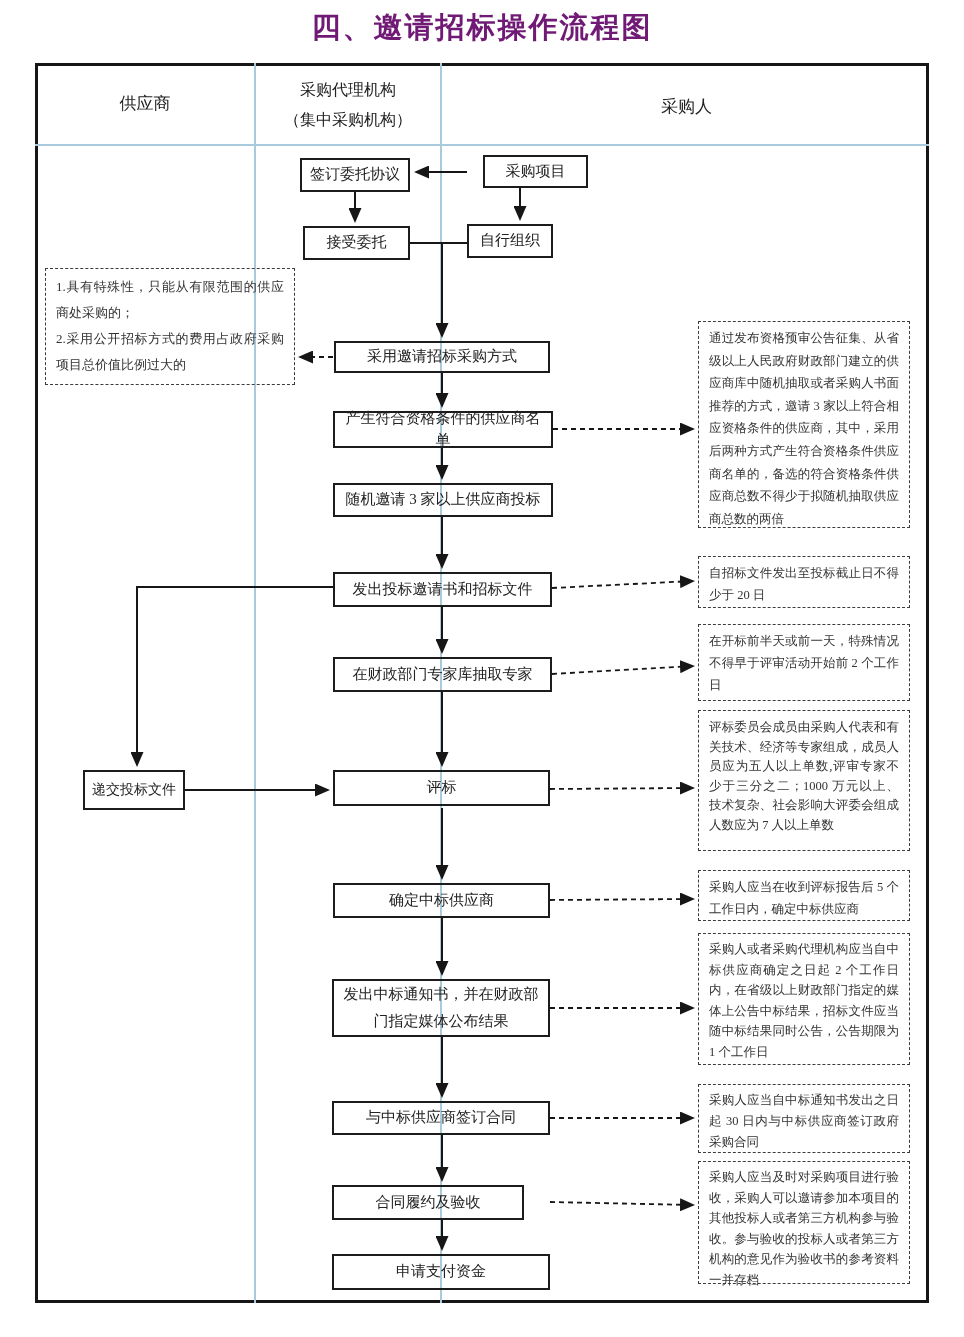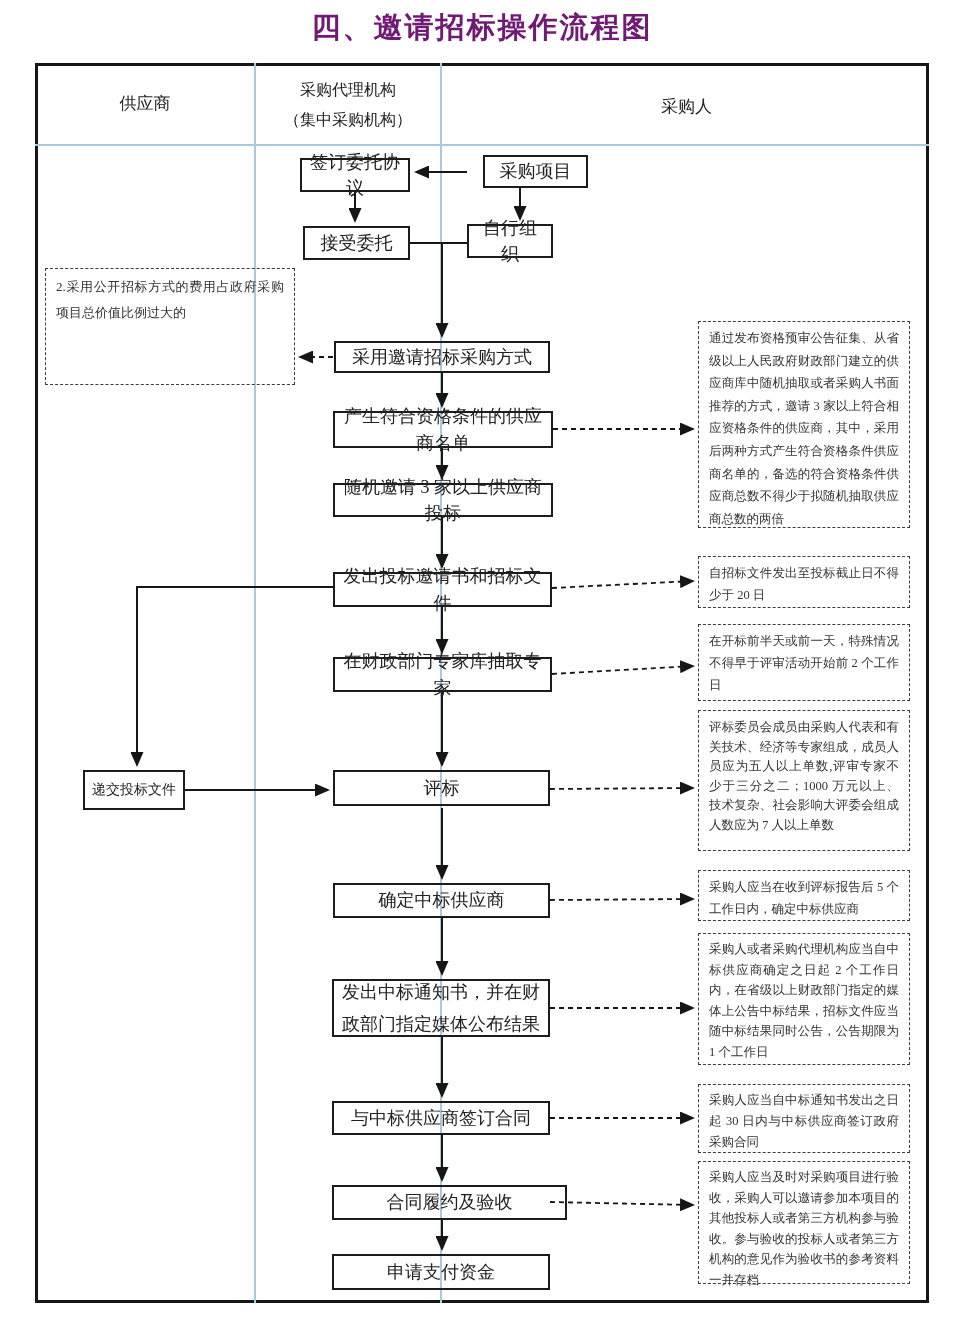--- a/index.html
+++ b/index.html
@@ -13,21 +13,21 @@
   }
   .outer{
     position:absolute;left:35px;top:63px;width:894px;height:1240px;
     border:3px solid #161616;box-sizing:border-box;
   }
   .vline,.hline{position:absolute;background:#a9cadd;}
   .headerlabel{position:absolute;text-align:center;font-size:17px;color:#222;}
   .fbox{
     position:absolute;border:2px solid #1c1c1c;box-sizing:border-box;
     display:flex;align-items:center;justify-content:center;text-align:center;
-    font-size:18px;color:#222;background:transparent;line-height:1.45;padding:2px 6px;
+    font-size:15px;color:#222;background:transparent;line-height:1.45;padding:2px 6px;
   }
   .note{
     position:absolute;border:1.6px dashed #3c3c3c;box-sizing:border-box;
     font-size:12.5px;color:#333;text-align:justify;background:transparent;
   }
   .note-inner{padding:5px 10px;line-height:22px;}
   svg.conn{position:absolute;left:0;top:0;pointer-events:none;}
 </style>
 </head>
 <body>
@@ -92,25 +92,26 @@
   <div class="fbox" style="left:334px;top:341px;width:216px;height:32px;">采用邀请招标采购方式</div>
   <div class="fbox" style="left:333px;top:411px;width:220px;height:37px;">产生符合资格条件的供应商名单</div>
   <div class="fbox" style="left:333px;top:483px;width:220px;height:34px;">随机邀请 3 家以上供应商投标</div>
   <div class="fbox" style="left:333px;top:572px;width:219px;height:35px;">发出投标邀请书和招标文件</div>
   <div class="fbox" style="left:333px;top:657px;width:219px;height:35px;">在财政部门专家库抽取专家</div>
   <div class="fbox" style="left:83px;top:770px;width:102px;height:40px;font-size:14px;">递交投标文件</div>
   <div class="fbox" style="left:333px;top:770px;width:217px;height:36px;">评标</div>
   <div class="fbox" style="left:333px;top:883px;width:217px;height:35px;">确定中标供应商</div>
   <div class="fbox" style="left:332px;top:979px;width:218px;height:58px;line-height:1.8;">发出中标通知书，并在财政部门指定媒体公布结果</div>
   <div class="fbox" style="left:332px;top:1101px;width:218px;height:34px;">与中标供应商签订合同</div>
-  <div class="fbox" style="left:332px;top:1185px;width:235px;height:35px;text-align:center;">合同履约及验收</div>
+  <div class="fbox" style="left:332px;top:1185px;width:192px;height:35px;text-align:center;">合同履约及验收</div>
   <div class="fbox" style="left:332px;top:1254px;width:218px;height:36px;">申请支付资金</div>
 
   <div class="note" style="left:45px;top:268px;width:250px;height:117px;">
     <div class="note-inner" style="line-height:26px;font-size:13px;">
+      <div>1.具有特殊性，只能从有限范围的供应商处采购的；</div>
       <div>2.采用公开招标方式的费用占政府采购项目总价值比例过大的</div>
     </div>
   </div>
 
   <div class="note" style="left:698px;top:321px;width:212px;height:207px;">
     <div class="note-inner" style="line-height:22.6px;">通过发布资格预审公告征集、从省级以上人民政府财政部门建立的供应商库中随机抽取或者采购人书面推荐的方式，邀请 3 家以上符合相应资格条件的供应商，其中，采用后两种方式产生符合资格条件供应商名单的，备选的符合资格条件供应商总数不得少于拟随机抽取供应商总数的两倍</div>
   </div>
   <div class="note" style="left:698px;top:556px;width:212px;height:52px;">
     <div class="note-inner">自招标文件发出至投标截止日不得少于 20 日</div>
   </div>

